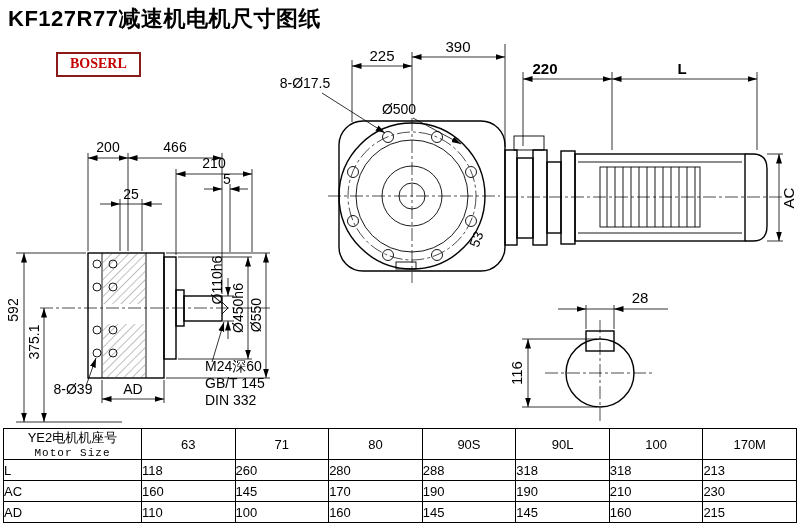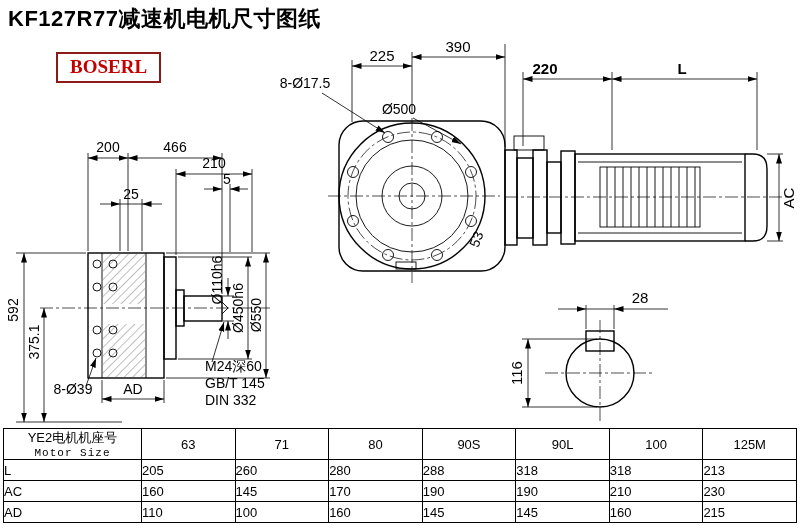--- a/index.html
+++ b/index.html
@@ -1,21 +1,21 @@
 <!DOCTYPE html>
 <html><head>
 <meta charset="utf-8">
 <style>
   * { margin:0; padding:0; box-sizing:border-box; }
   html,body { background:#fff; }
   body { width:800px; height:530px; font-family:"Liberation Sans", sans-serif; }
   .page { position:relative; width:800px; height:530px; background:#fff; overflow:hidden; }
   .title { position:absolute; top:4px; left:8px; font-size:22px; font-weight:700; color:#000; letter-spacing:.5px; }
   .brand { position:absolute; top:52px; left:56px; border:2px solid #8b1a1a; color:#c40000;
-           padding:2px 12px 3px; font-family:"Liberation Serif", serif; font-weight:700; font-size:19px; background:#fff; }
+           padding:2px 12px 3px; font-family:"Liberation Serif", serif; font-weight:700; font-size:14px; background:#fff; }
   svg.draw { position:absolute; top:0; left:0; }
   .ol  { fill:none; stroke:#000; stroke-width:1.4; }
   .olt { fill:none; stroke:#000; stroke-width:0.9; }
   .dim { fill:none; stroke:#000; stroke-width:0.8; }
   .cl  { fill:none; stroke:#000; stroke-width:0.7; stroke-dasharray:13 3 3 3; }
   .dt  { font-family:"Liberation Sans", sans-serif; font-size:14px; fill:#000; }
   .dtl { font-size:15px; }
   table.spec { position:absolute; left:3px; top:428px; width:794px; border-collapse:collapse;
                table-layout:fixed; background:#fff; }
   table.spec th, table.spec td { border:1px solid #000; font-size:13px;
@@ -267,25 +267,25 @@
       <th>
         <div>YE2电机机座号</div>
         <div class="mono">Motor Size</div>
       </th>
       <th>63</th>
       <th>71</th>
       <th>80</th>
       <th>90S</th>
       <th>90L</th>
       <th>100</th>
-      <th>125M</th>
+      <th>170M</th>
     </tr>
     <tr>
       <td>L</td>
-      <td>205</td>
+      <td>118</td>
       <td>260</td>
       <td>280</td>
       <td>288</td>
       <td>318</td>
       <td>318</td>
       <td>213</td>
     </tr>
     <tr>
       <td>AC</td>
       <td>160</td>

